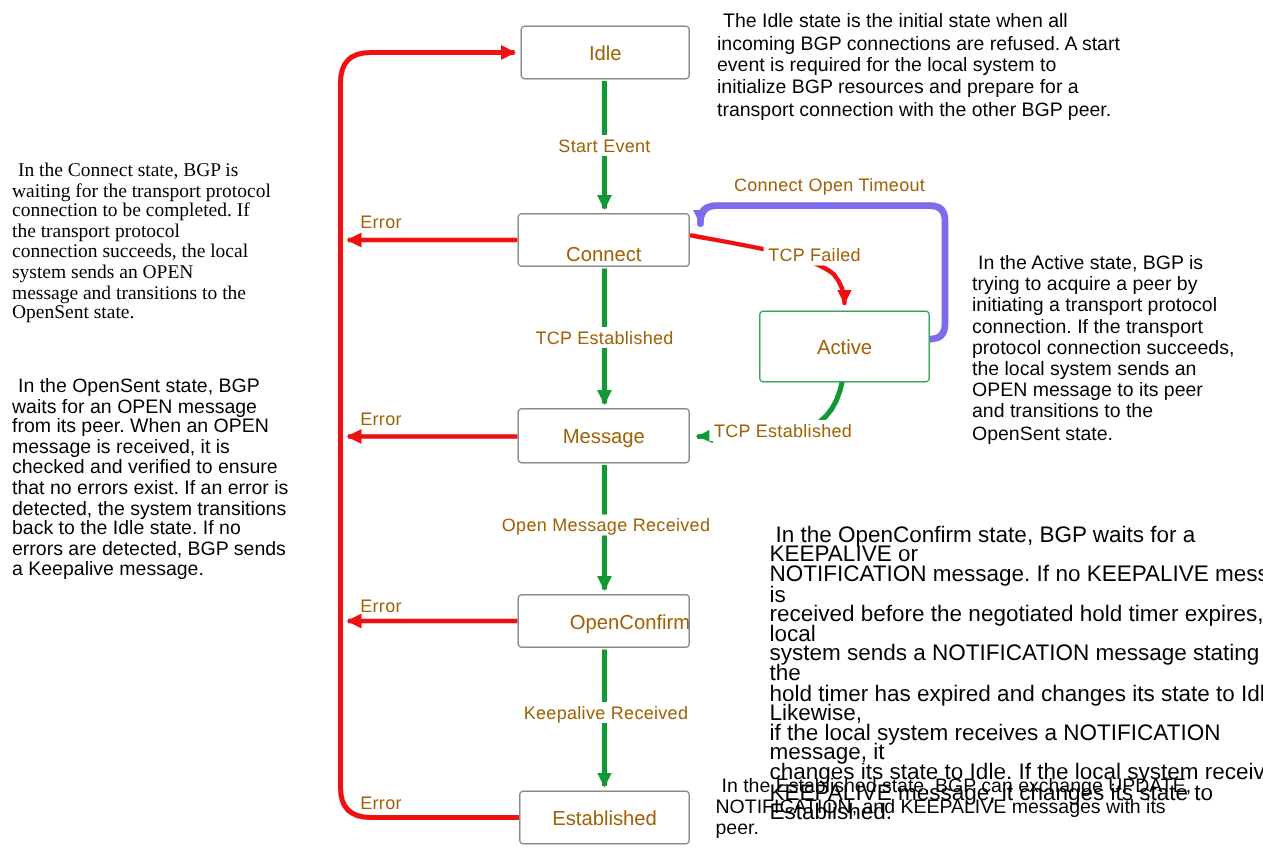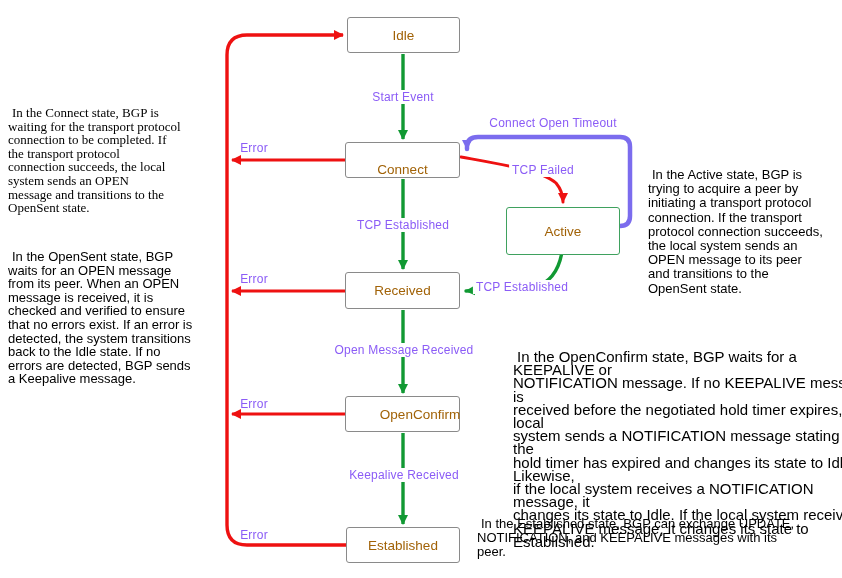--- a/index.html
+++ b/index.html
@@ -5,21 +5,21 @@
   html,body{margin:0;padding:0;background:#ffffff;}
   body{font-family:"Liberation Sans",sans-serif;}
   .canvas{position:relative;width:842px;height:578px;background:#fff;overflow:hidden;}
   .canvas > svg{position:absolute;left:0;top:0;z-index:1;}
   .note{position:absolute;z-index:2;color:#000;white-space:pre-line;text-indent:4px;}
   .state-box{position:absolute;z-index:3;display:flex;align-items:center;justify-content:center;
     background:#fff;border:1px solid #8a8a8a;border-radius:3px;box-sizing:border-box;
     font-size:13.5px;color:#a16207;}
   .state-box.green-border{border-color:#3fa15e;}
   .edge-label{position:absolute;z-index:4;transform:translate(-50%,-50%);
-    font-size:12px;color:#8b5cf6;background:#fff;padding:0 3px;white-space:nowrap;letter-spacing:.2px;}
+    font-size:12px;color:#a16207;background:#fff;padding:0 3px;white-space:nowrap;letter-spacing:.2px;}
 </style>
 </head>
 <body>
 
 <div class="canvas">
 
   <svg width="842" height="578" viewBox="0 0 842 578">
     <defs>
       <marker id="m-green" markerUnits="userSpaceOnUse" markerWidth="14" markerHeight="14" refX="9" refY="5" orient="auto">
         <path d="M0,0 L10,5 L0,10 z" fill="#119933"></path>
@@ -52,41 +52,46 @@
   <div class="state-box" style="left:347px;top:17px;width:113px;height:36px;">
     <span>Idle</span>
   </div>
   <div class="state-box" style="left:345px;top:142px;width:115px;height:36px;align-items:flex-end;">
     <span>Connect</span>
   </div>
   <div class="state-box green-border" style="left:506px;top:207px;width:114px;height:48px;">
     <span>Active</span>
   </div>
   <div class="state-box" style="left:345px;top:272px;width:115px;height:37px;">
-    <span>Received</span>
+    <span>Message</span>
   </div>
   <div class="state-box" style="left:345px;top:396px;width:115px;height:36px;padding-left:35px;">
     <span>OpenConfirm</span>
   </div>
   <div class="state-box" style="left:346px;top:527px;width:114px;height:36px;text-align:center;">
     <span>Established</span>
   </div>
 
   <span class="edge-label" style="left:403px;top:97px;">Start Event</span>
   <span class="edge-label" style="left:553px;top:123px;background:transparent;">Connect Open Timeout</span>
   <span class="edge-label" style="left:254px;top:148px;background:transparent;">Error</span>
   <span class="edge-label" style="left:543px;top:170px;">TCP Failed</span>
   <span class="edge-label" style="left:403px;top:225px;">TCP Established</span>
   <span class="edge-label" style="left:254px;top:279px;background:transparent;">Error</span>
   <span class="edge-label" style="left:522px;top:287px;">TCP Established</span>
   <span class="edge-label" style="left:404px;top:350px;">Open Message Received</span>
   <span class="edge-label" style="left:254px;top:404px;background:transparent;">Error</span>
   <span class="edge-label" style="left:404px;top:475px;">Keepalive Received</span>
   <span class="edge-label" style="left:254px;top:535px;background:transparent;">Error</span>
 
+  <div class="note" style="left:478px;top:7px;width:350px;font-size:13px;line-height:14.7px;">The Idle state is the initial state when all
+incoming BGP connections are refused. A start
+event is required for the local system to
+initialize BGP resources and prepare for a
+transport connection with the other BGP peer.</div>
   <div class="note" style="left:8px;top:106px;width:225px;font-size:13px;line-height:13.6px;font-family:Liberation Serif, serif;">In the Connect state, BGP is
 waiting for the transport protocol
 connection to be completed. If
 the transport protocol
 connection succeeds, the local
 system sends an OPEN
 message and transitions to the
 OpenSent state.</div>
   <div class="note" style="left:648px;top:168px;width:200px;font-size:13px;line-height:14.2px;">In the Active state, BGP is
 trying to acquire a peer by

